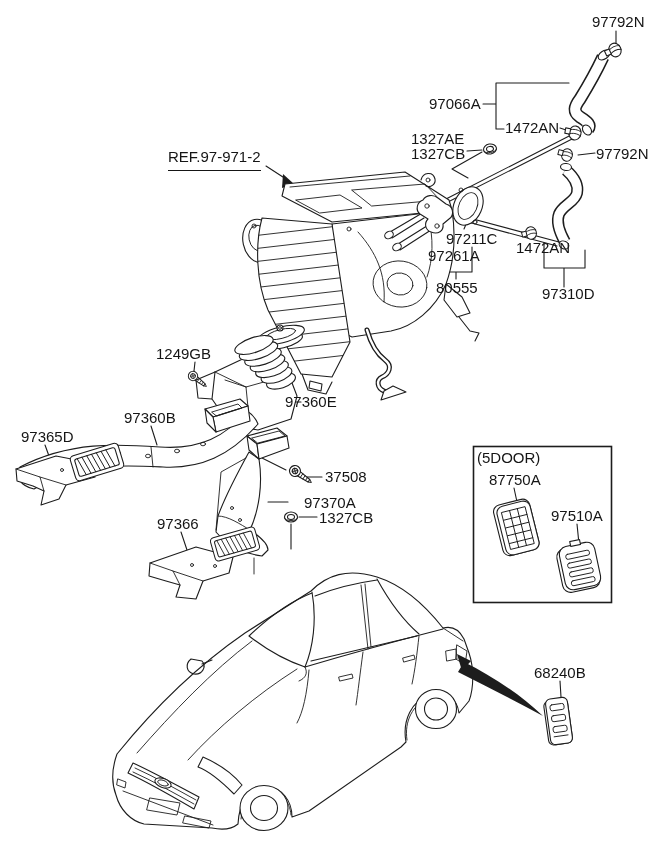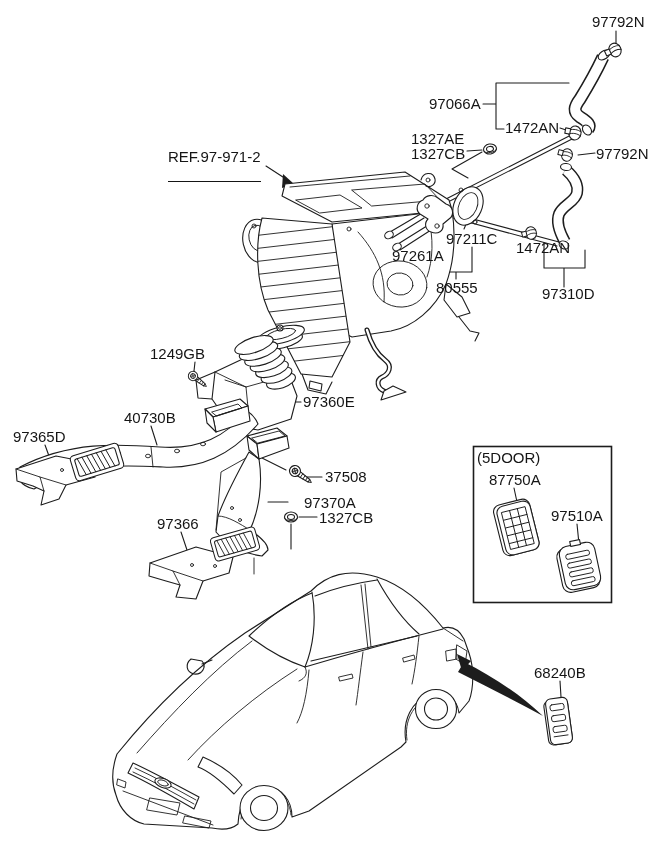--- a/index.html
+++ b/index.html
@@ -1,20 +1,20 @@
 <!DOCTYPE html>
 <html><head>
 <meta charset="utf-8">
 <style>
   html,body{margin:0;padding:0;background:#ffffff;}
   .stage{position:relative;width:653px;height:848px;background:#fff;overflow:hidden;
          font-family:"Liberation Sans",sans-serif;}
   .stage svg{position:absolute;left:0;top:0;}
   .lbl{position:absolute;font-size:15px;line-height:17px;color:#151515;white-space:nowrap;}
-  .lbl.underline{border-bottom:1.3px solid #151515;padding-bottom:16px;}
+  .lbl.underline{border-bottom:1.3px solid #151515;padding-bottom:5px;}
   .part-line{stroke:#1d1d1d;stroke-width:1.1;fill:none;stroke-linejoin:round;stroke-linecap:round;}
   .wfill{fill:#ffffff;}
   .blk{fill:#1d1d1d;stroke:none;}
   .thin{stroke-width:0.9;}
 </style>
 </head>
 <body>
 
 <div class="stage">
 
@@ -301,28 +301,28 @@
 </svg>
 
 <div class="lbl" style="left:592px;top:13px">97792N</div>
 <div class="lbl" style="left:429px;top:95px">97066A</div>
 <div class="lbl" style="left:505px;top:119px">1472AN</div>
 <div class="lbl" style="left:411px;top:130px">1327AE</div>
 <div class="lbl" style="left:411px;top:145px">1327CB</div>
 <div class="lbl" style="left:596px;top:145px">97792N</div>
 <div class="lbl underline" style="left:168px;top:148px">REF.97-971-2</div>
 <div class="lbl" style="left:446px;top:230px">97211C</div>
-<div class="lbl" style="left:392px;top:247px">97261A</div>
+<div class="lbl" style="left:428px;top:247px">97261A</div>
 <div class="lbl" style="left:516px;top:239px">1472AN</div>
 <div class="lbl" style="left:436px;top:279px">80555</div>
 <div class="lbl" style="left:542px;top:285px">97310D</div>
-<div class="lbl" style="left:150px;top:345px">1249GB</div>
-<div class="lbl" style="left:303px;top:393px">97360E</div>
-<div class="lbl" style="left:124px;top:409px">40730B</div>
-<div class="lbl" style="left:13px;top:428px">97365D</div>
+<div class="lbl" style="left:156px;top:345px">1249GB</div>
+<div class="lbl" style="left:285px;top:393px">97360E</div>
+<div class="lbl" style="left:124px;top:409px">97360B</div>
+<div class="lbl" style="left:21px;top:428px">97365D</div>
 <div class="lbl" style="left:325px;top:468px">37508</div>
 <div class="lbl" style="left:304px;top:494px">97370A</div>
 <div class="lbl" style="left:319px;top:509px">1327CB</div>
 <div class="lbl" style="left:157px;top:515px">97366</div>
 <div class="lbl" style="left:477px;top:449px">(5DOOR)</div>
 <div class="lbl" style="left:489px;top:471px">87750A</div>
 <div class="lbl" style="left:551px;top:507px">97510A</div>
 <div class="lbl" style="left:534px;top:664px">68240B</div>
 
 </div>

